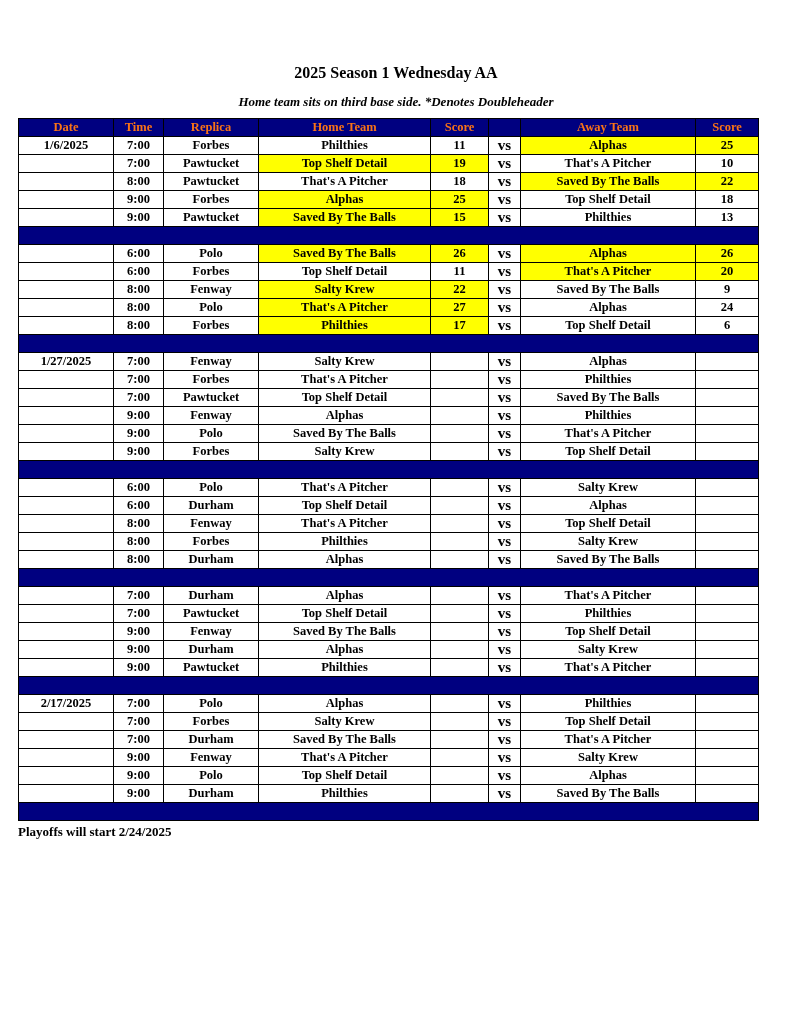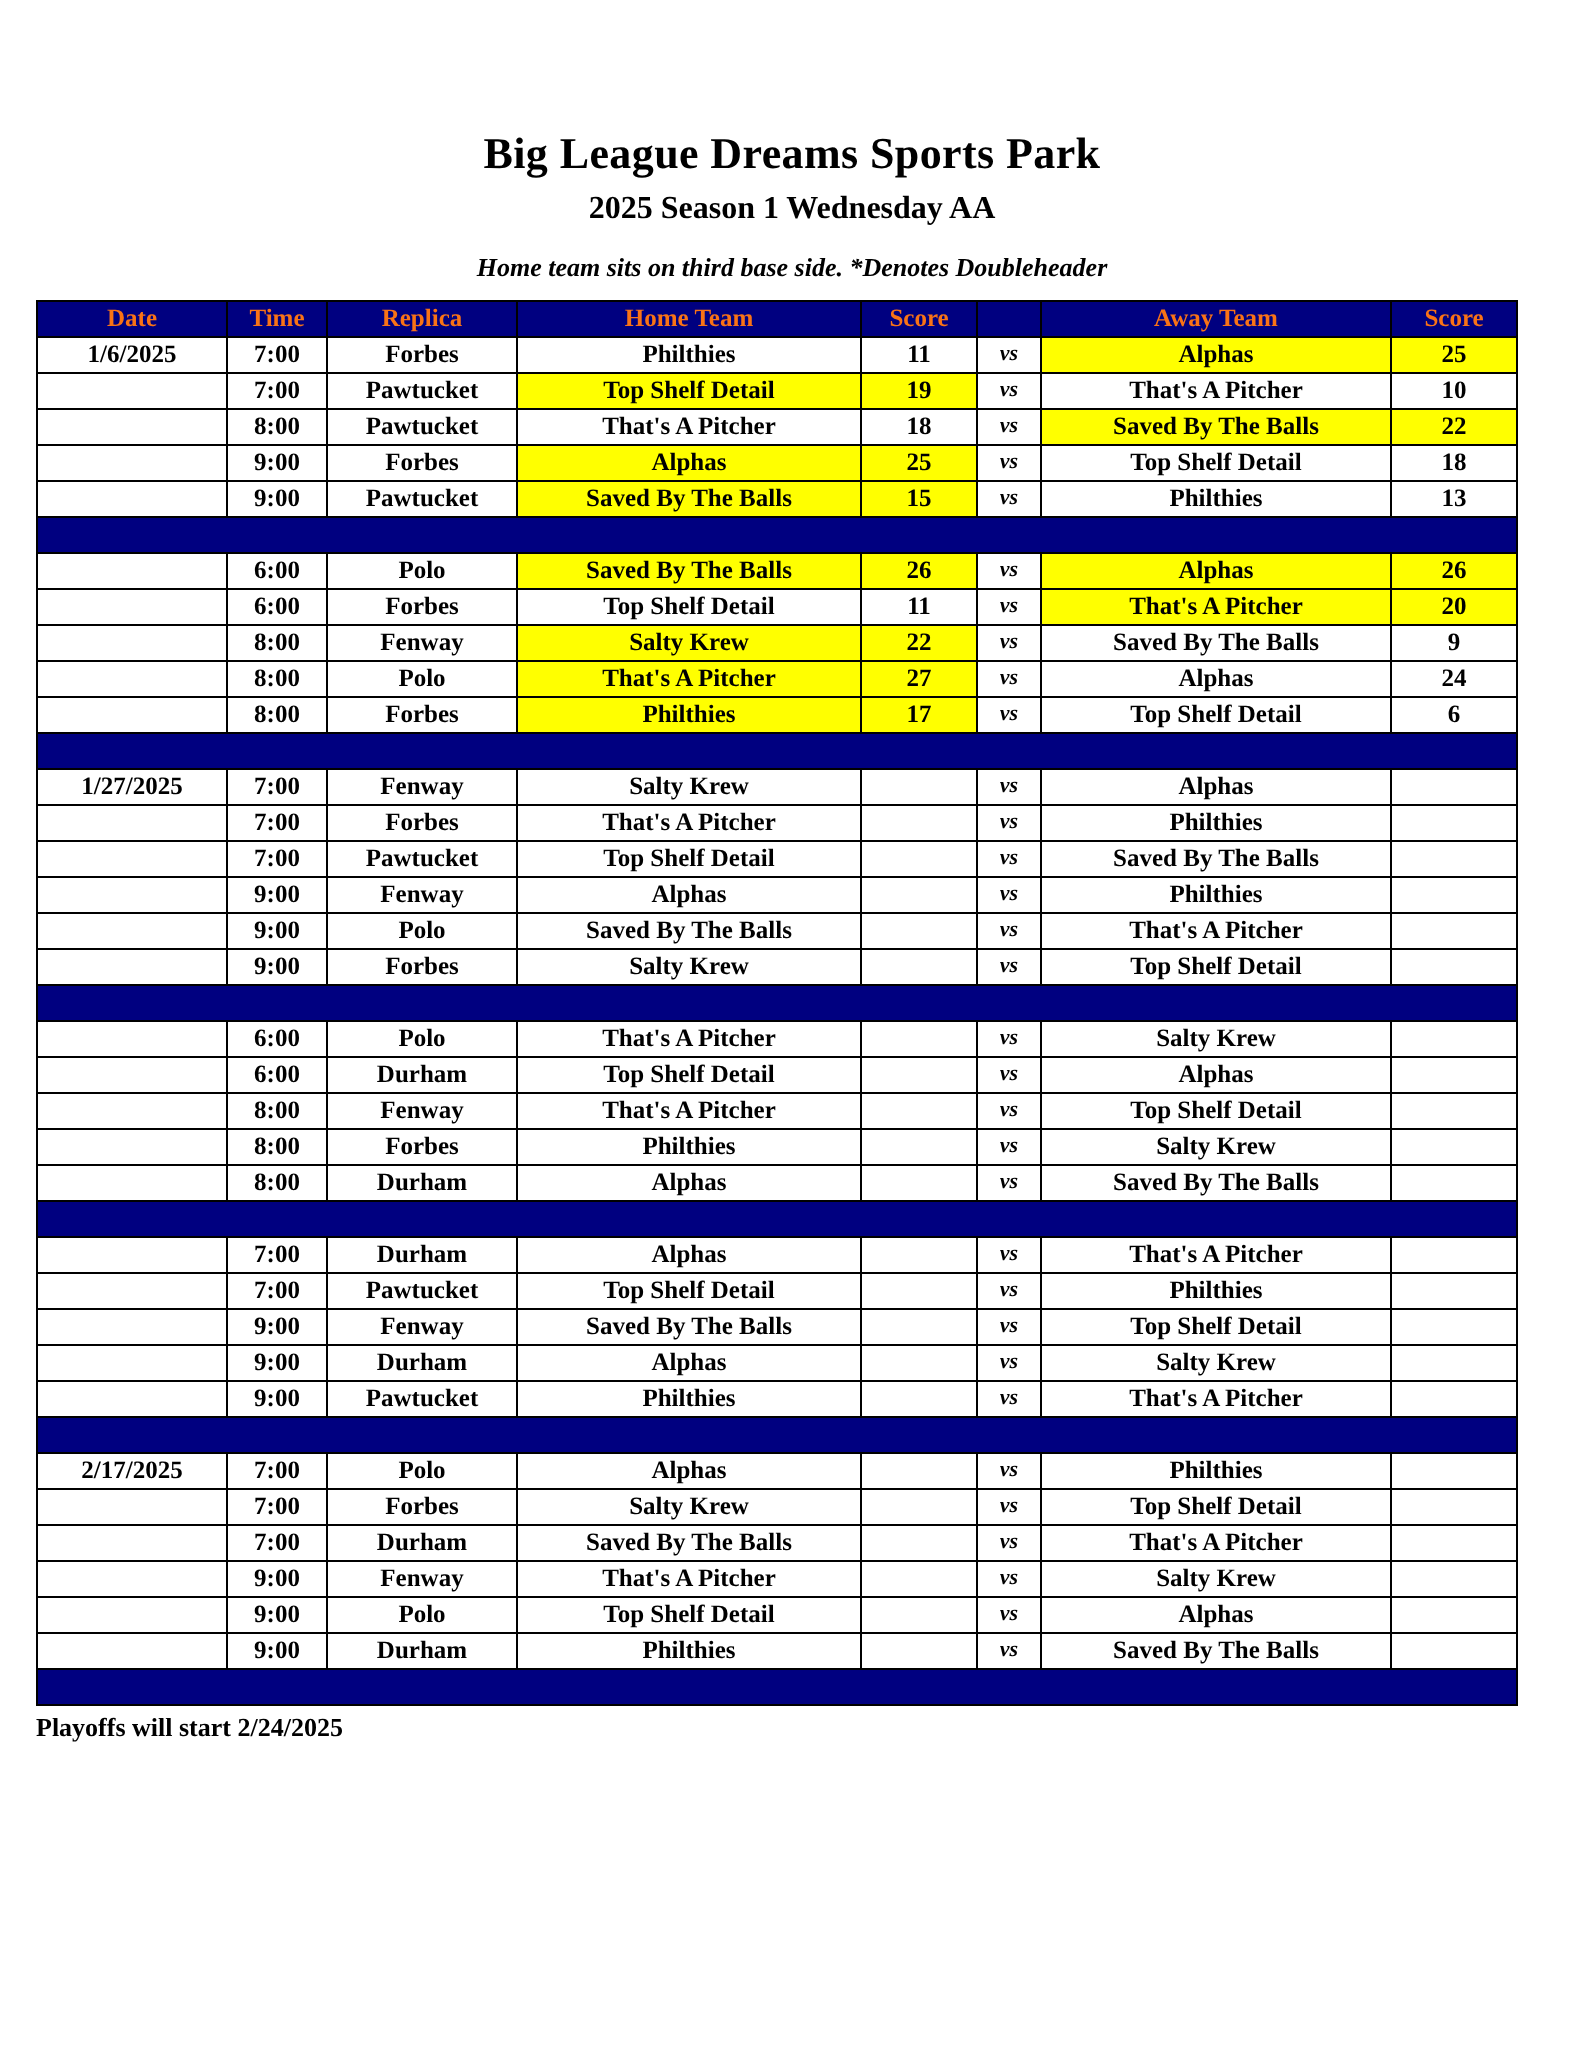--- a/index.html
+++ b/index.html
@@ -60,43 +60,41 @@
     overflow: hidden;
     white-space: nowrap;
   }
   .schedule thead th {
     background: #000080;
     color: #f97316;
     font-size: 12.5px;
     font-weight: bold;
   }
   .schedule td.vs {
-    font-style: italic;
-    font-size: 11px;
+    font-size: 15px;
   }
   .schedule td.hl { background: #FFFF00; }
   .schedule tr.divider td {
     background: #000080;
     height: 18px;
     border: 1px solid #000000;
   }
 
   .footer {
     font-size: 13px;
     font-weight: bold;
     margin-top: 3px;
     text-align: left;
     font-family: Liberation Serif, serif;
   }
 </style>
 </head>
 <body>
 
 <div class="page">
-  <h1 class="title">Big League Dreams Sports Park</h1>
   <h2 class="subtitle">2025 Season 1 Wednesday AA</h2>
   <div class="note">Home team sits on third base side.  *Denotes Doubleheader</div>
 
   <table class="schedule">
     <colgroup>
       <col class="c0">
         <col class="c1">
         <col class="c2">
         <col class="c3">
       <col class="c4">

